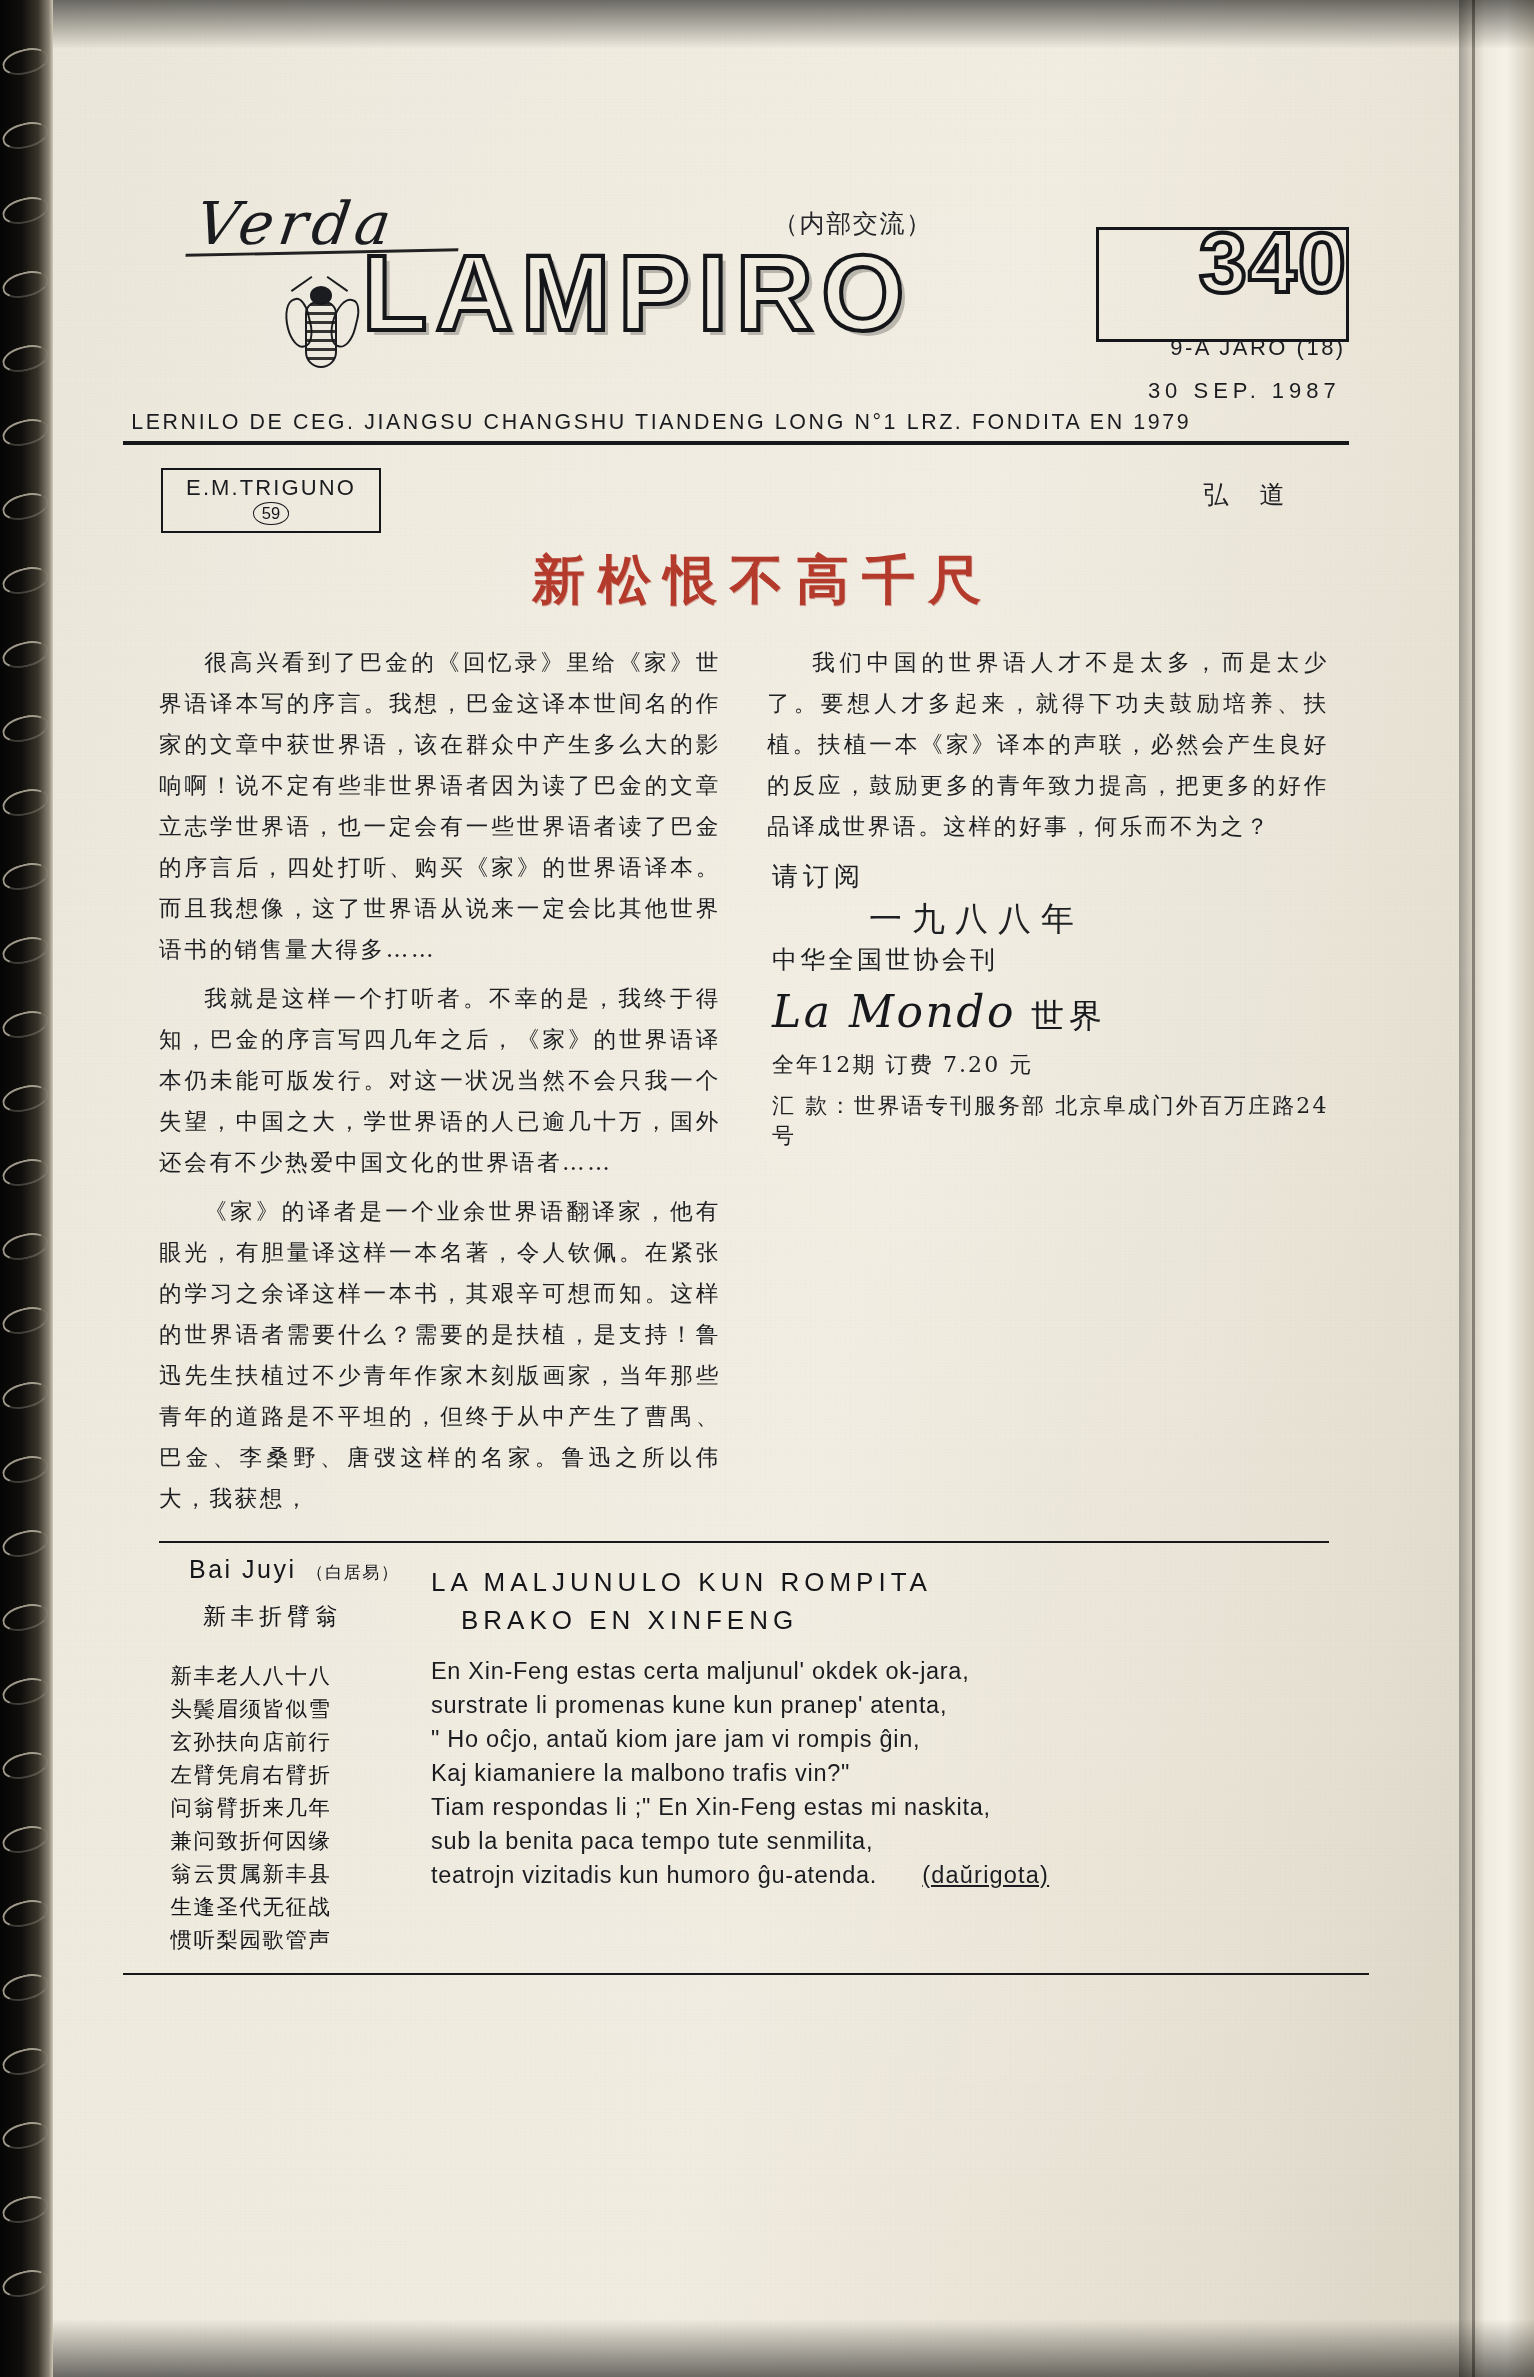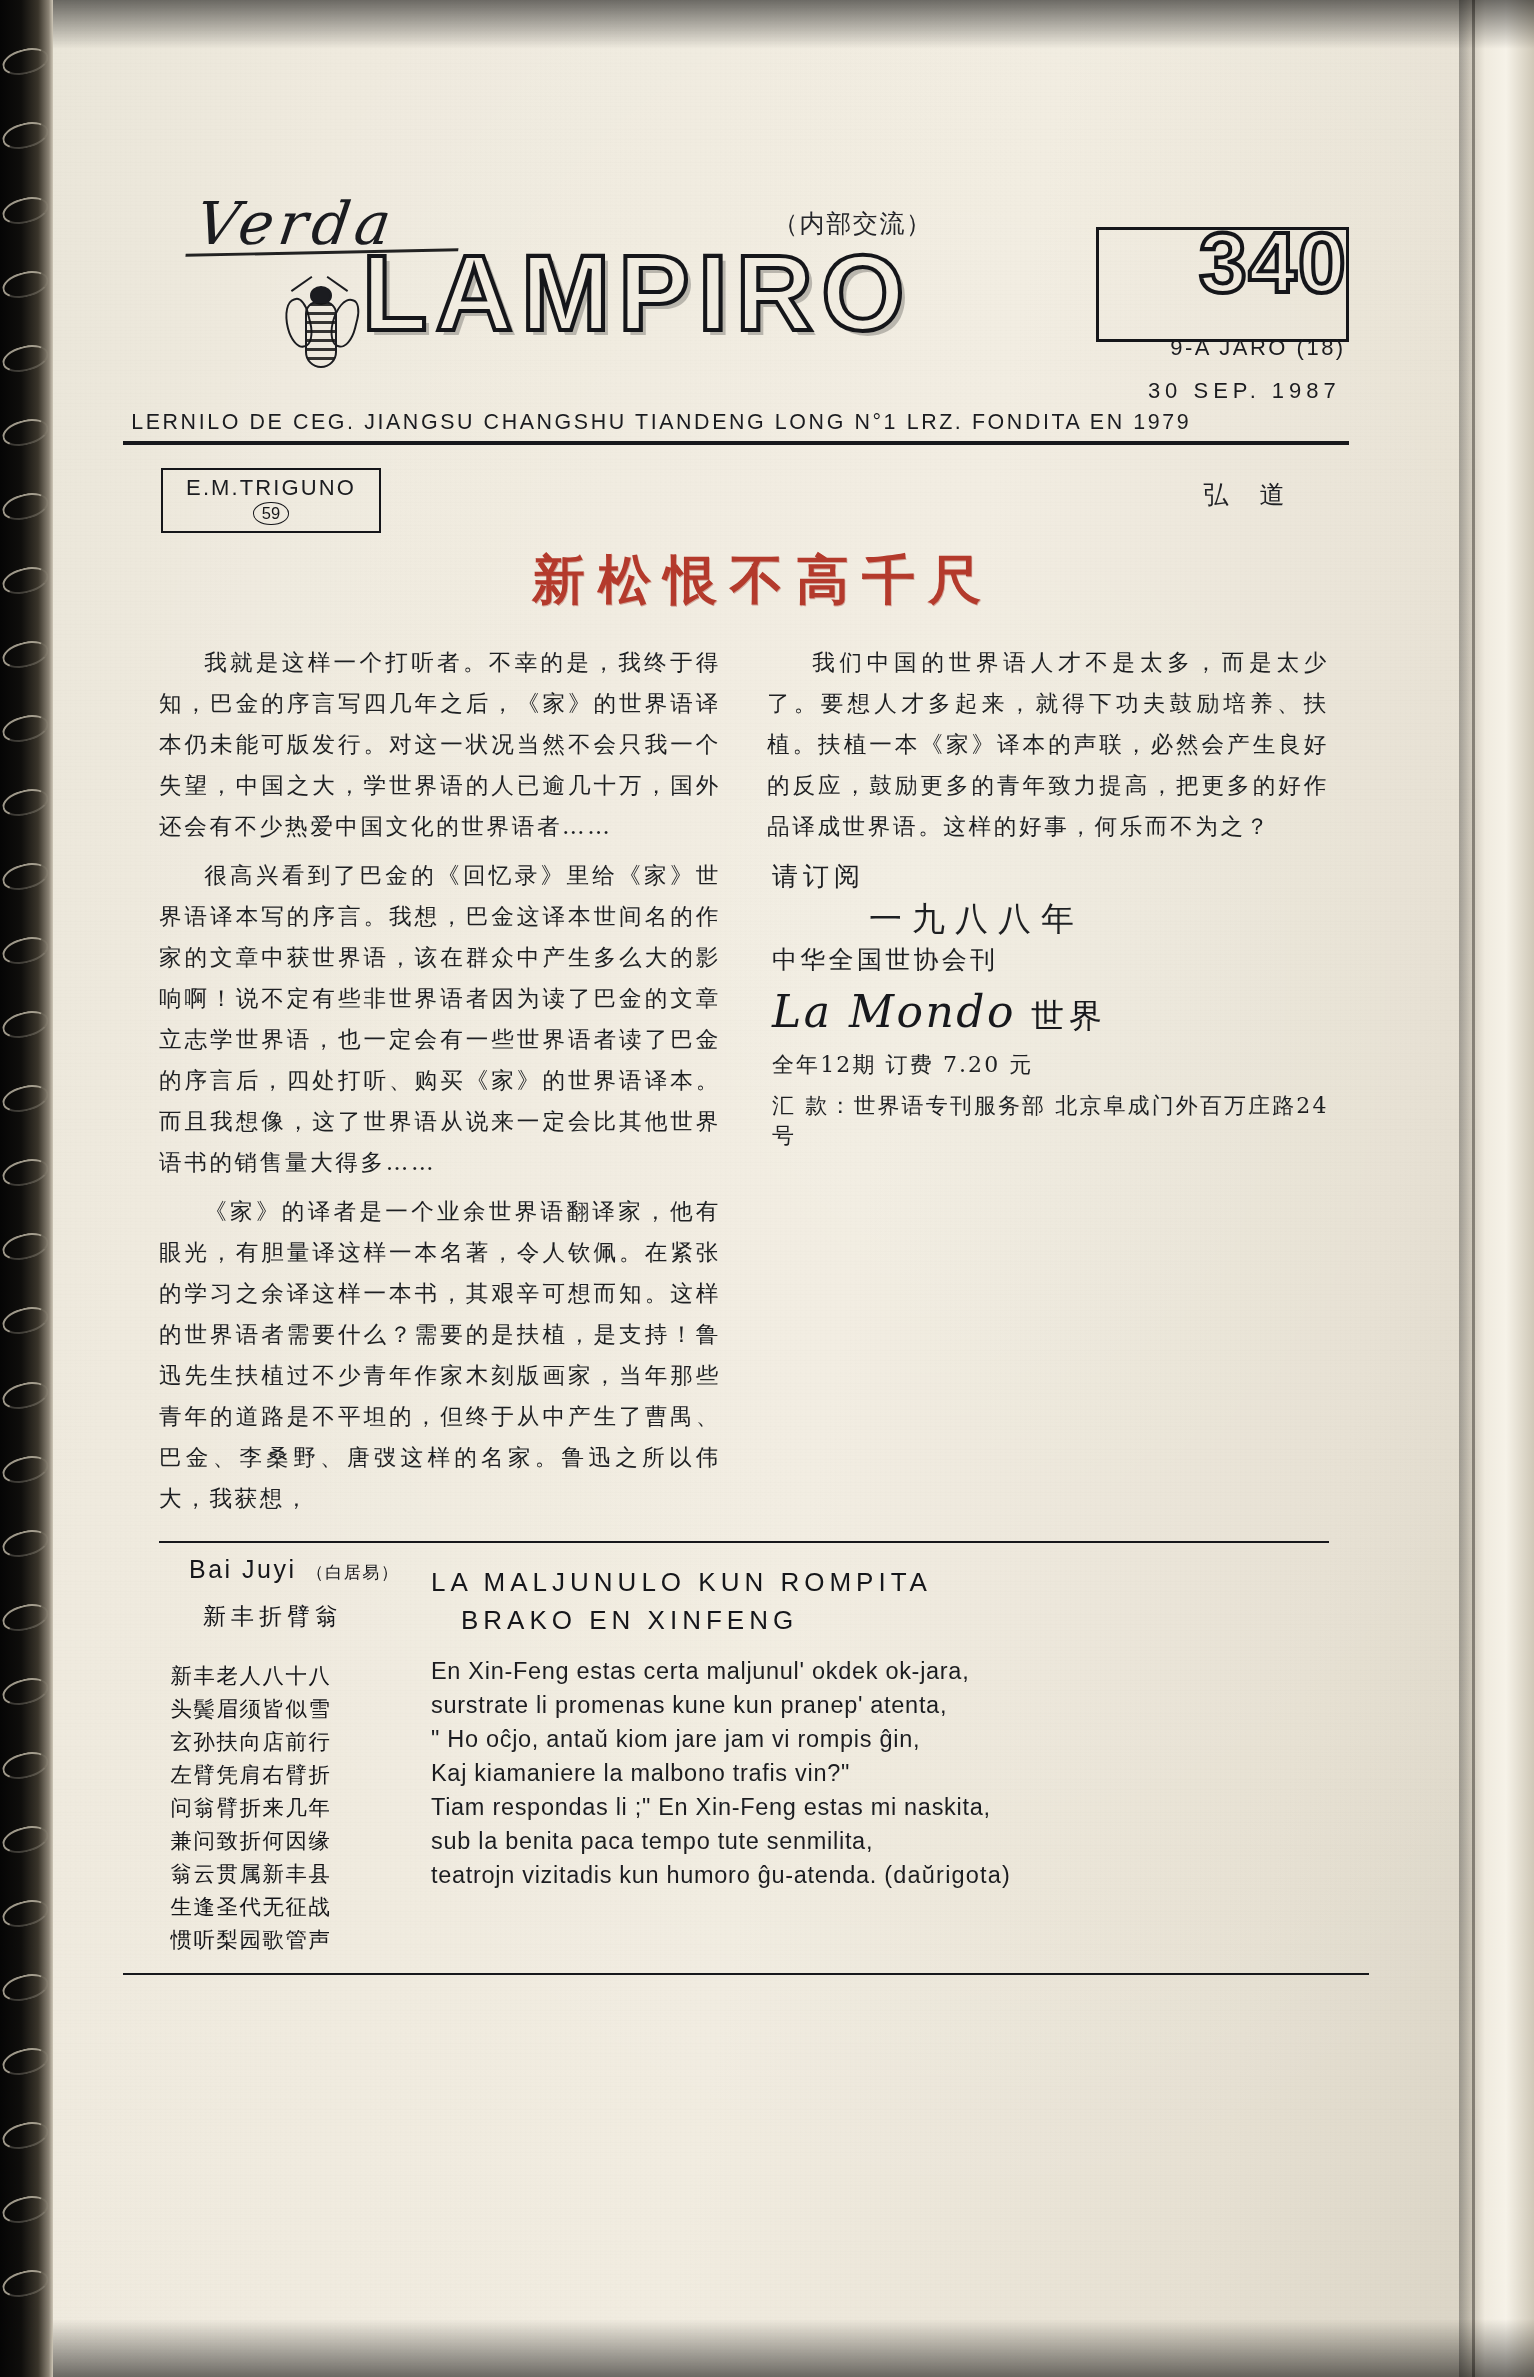--- a/index.html
+++ b/index.html
@@ -409,21 +409,23 @@
     left: 272px;
     top: 99px;
     right: 8.2px;
     font-family: "Liberation Sans", sans-serif;
     font-size: 23.5px;
     line-height: 34px;
     letter-spacing: 0.7px;
     color: #1b1c20;
   }
   .poem-eo .cont {
+    margin-left: 38px;
     letter-spacing: 1.2px;
+    text-decoration: underline;
   }
   .poem-rule {
     position: absolute;
     left: -36px;
     right: -20px;
     top: 418px;
     height: 2.5px;
     background: #17181c;
   }
 </style>
@@ -503,22 +505,22 @@
         <div class="triguno-label">E.M.TRIGUNO</div>
         <div class="triguno-badge">59</div>
       </div>
       <div class="author-cn">弘 道</div>
     </div>
 
     <div class="article-title-cn">新松恨不高千尺</div>
 
     <div class="cols">
       <div class="col">
+        <p class="cn-par">很高兴看到了巴金的《回忆录》里给《家》世界语译本写的序言。我想，巴金这译本世间名的作家的文章中获世界语，该在群众中产生多么大的影响啊！说不定有些非世界语者因为读了巴金的文章立志学世界语，也一定会有一些世界语者读了巴金的序言后，四处打听、购买《家》的世界语译本。而且我想像，这了世界语从说来一定会比其他世界语书的销售量大得多……</p>
         <p class="cn-par">我就是这样一个打听者。不幸的是，我终于得知，巴金的序言写四几年之后，《家》的世界语译本仍未能可版发行。对这一状况当然不会只我一个失望，中国之大，学世界语的人已逾几十万，国外还会有不少热爱中国文化的世界语者……</p>
-        <p class="cn-par">很高兴看到了巴金的《回忆录》里给《家》世界语译本写的序言。我想，巴金这译本世间名的作家的文章中获世界语，该在群众中产生多么大的影响啊！说不定有些非世界语者因为读了巴金的文章立志学世界语，也一定会有一些世界语者读了巴金的序言后，四处打听、购买《家》的世界语译本。而且我想像，这了世界语从说来一定会比其他世界语书的销售量大得多……</p>
         <p class="cn-par">《家》的译者是一个业余世界语翻译家，他有眼光，有胆量译这样一本名著，令人钦佩。在紧张的学习之余译这样一本书，其艰辛可想而知。这样的世界语者需要什么？需要的是扶植，是支持！鲁迅先生扶植过不少青年作家木刻版画家，当年那些青年的道路是不平坦的，但终于从中产生了曹禺、巴金、李桑野、唐弢这样的名家。鲁迅之所以伟大，我获想，</p>
       </div>
 
       <div class="col">
         <p class="cn-par">我们中国的世界语人才不是太多，而是太少了。要想人才多起来，就得下功夫鼓励培养、扶植。扶植一本《家》译本的声联，必然会产生良好的反应，鼓励更多的青年致力提高，把更多的好作品译成世界语。这样的好事，何乐而不为之？</p>
 
         <div class="mondo">
           <div class="mondo-line1">请订阅</div>
           <div class="mondo-year">一九八八年</div>
           <div class="mondo-org">中华全国世协会刊</div>

